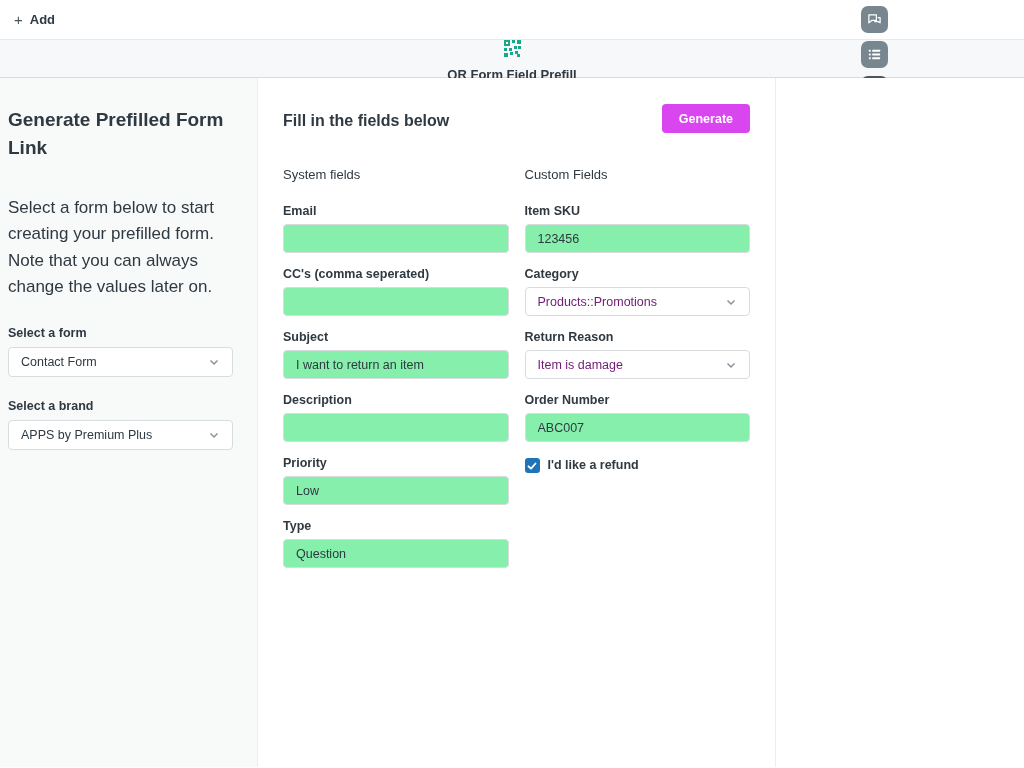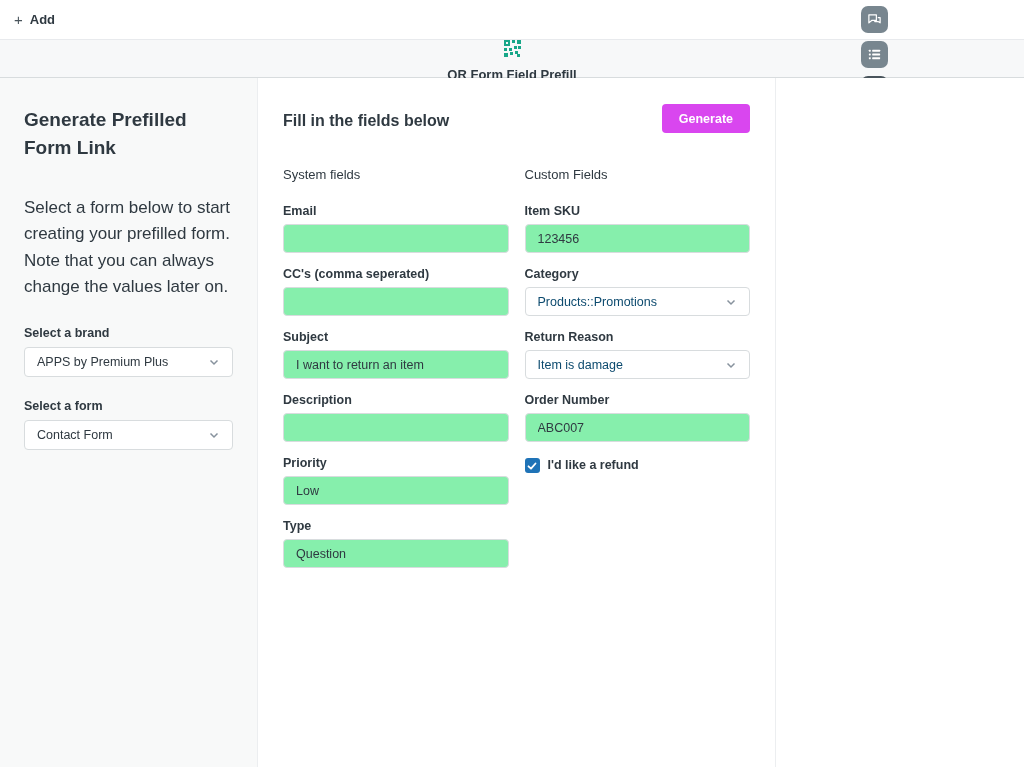--- a/index.html
+++ b/index.html
@@ -26,21 +26,21 @@
   .apps-btn { width:26px; height:26px; display:flex; align-items:center; justify-content:center;
     background:transparent; border:none; cursor:pointer; margin-left:10px; }
 
   
   .app-header { height:38px; background:#f7f8f9; border-bottom:1px solid #d8dcde;
     display:flex; align-items:center; padding:0 11px; gap:10px;flex-direction:column; }
   .app-title { font-size:13px; font-weight:700; color:#2f3941; }
 
   
   .page-body { display:flex; height:689px; }
-  .sidebar { width:258px; background:#f8f9f9; border-right:1px solid #eceef0; padding:28px 24px 0 24px; }
+  .sidebar { width:258px; background:#f8f9f9; border-right:1px solid #eceef0; padding:28px 24px 0 8px; }
   .sidebar h1 { font-size:19px; font-weight:600; line-height:1.45; color:#2f3941; margin-bottom:34px; }
   .sidebar-desc { font-size:17px; line-height:1.55; color:#2f3941; margin-bottom:26px; }
   .side-label { display:block; font-size:12.5px; font-weight:700; color:#2f3941; margin-bottom:7px; }
   .side-group { margin-bottom:22px; }
   .selectbox { height:30px; background:#fff; border:1px solid #d8dcde; border-radius:4px;
     display:flex; align-items:center; justify-content:space-between; padding:0 12px;
     font-size:12.5px; color:#2f3941; cursor:pointer; }
 
   .content { width:517px; padding:26px 25px 4px 25px; background:#fff; }
   .content-head { display:flex; align-items:flex-start; justify-content:space-between; margin-bottom:34px; }
@@ -49,21 +49,21 @@
     padding:0 17px; font-size:12.5px; font-weight:600; font-family:inherit; cursor:pointer; }
   .columns { display:flex; gap:16px; }
   .col { width:226px; }
   .col-head { font-size:13px; color:#2f3941; margin-bottom:22px; }
   .field-group { margin-bottom:14px; }
   .field-label { display:block; font-size:12.5px; font-weight:700; color:#2f3941; margin-bottom:6px; }
   .tinput { width:100%; height:29px; border:1px solid #d8dcde; border-radius:4px; padding:0 12px;
     font-size:12.5px; color:#2f3941; font-family:inherit; background:#86efac; outline:none; }
   .fselect { height:29px; background:#fff; border:1px solid #d8dcde; border-radius:4px;
     display:flex; align-items:center; justify-content:space-between; padding:0 12px;
-    font-size:12.5px; color:#0c4a6e; cursor:pointer; }
+    font-size:12.5px; color:#701a75; cursor:pointer; }
   .chk-row { display:flex; align-items:flex-start; gap:8px; margin-top:16px; cursor:pointer; }
   .chk-box { width:15px; height:15px; border-radius:3px; background:#1f73b7;
     display:flex; align-items:center; justify-content:center; flex:0 0 auto; }
   .chk-label { font-size:12.5px; font-weight:700; color:#2f3941; }
 
   .right-pane { flex:1; background:#fff; border-left:1px solid #eceef0; }
   svg { display:block; }
 </style>
 </head>
 <body>
@@ -163,33 +163,33 @@
   <span class="app-title">QR Form Field Prefill</span>
 </div>
 
 <div class="page-body">
 
   <div class="sidebar">
     <h1>Generate Prefilled Form Link</h1>
     <p class="sidebar-desc" id="sidebar-desc">Select a form below to start creating your prefilled form.<br>Note that you can always change the values later on.</p>
 
     <div class="side-group">
-      <span class="side-label">Select a brand</span>
+      <span class="side-label">Select a form</span>
       <div class="selectbox">
-        <span>APPS by Premium Plus</span>
+        <span>Contact Form</span>
         <svg width="12" height="12" viewBox="0 0 12 12" fill="none" stroke="#87929d" stroke-width="1.5">
             <path d="M2.5 4.5 L6 8 L9.5 4.5"></path>
           </svg>
       </div>
     </div>
 
     <div class="side-group">
-      <span class="side-label">Select a form</span>
+      <span class="side-label">Select a brand</span>
       <div class="selectbox">
-        <span>Contact Form</span>
+        <span>APPS by Premium Plus</span>
         <svg width="12" height="12" viewBox="0 0 12 12" fill="none" stroke="#87929d" stroke-width="1.5">
             <path d="M2.5 4.5 L6 8 L9.5 4.5"></path>
           </svg>
       </div>
     </div>
   </div>
 
   <div class="content">
     <div class="content-head">
       <h2>Fill in the fields below</h2>

